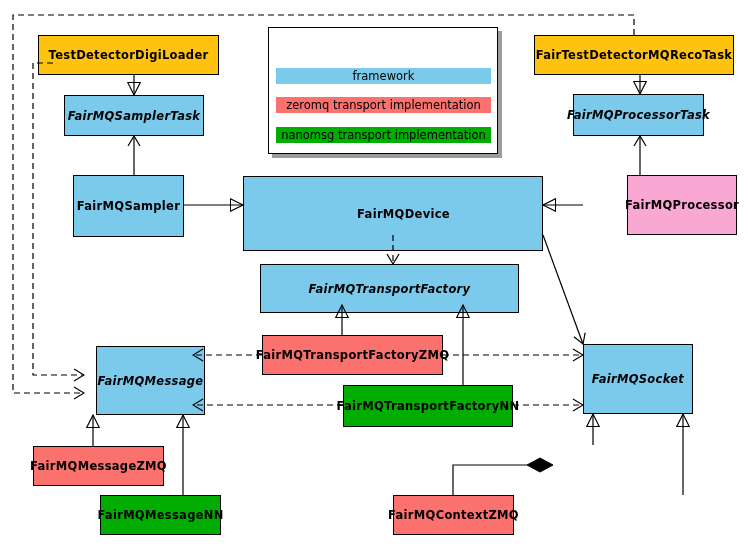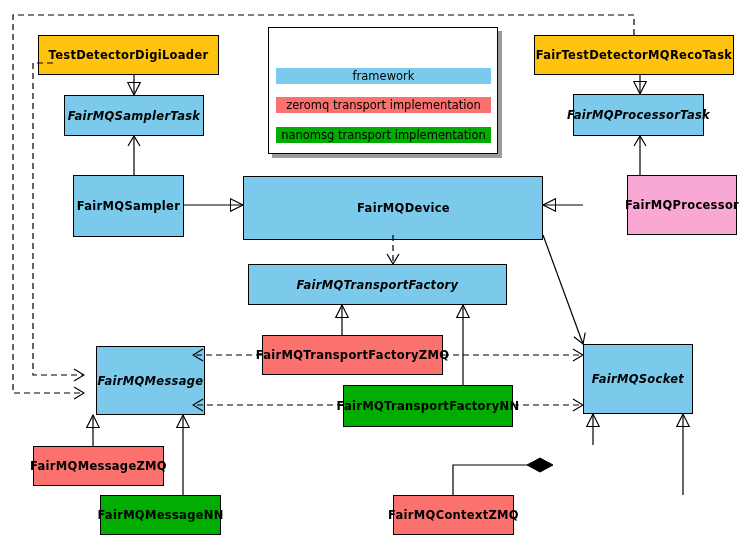--- a/index.html
+++ b/index.html
@@ -14,22 +14,22 @@
     white-space:nowrap;z-index:2;
   }
   .abstract{font-style:italic;}
   
   #n-tddl    {left:38px; top:35px; width:181px;height:40px;}
   #n-smptask {left:64px; top:95px; width:140px;height:41px;}
   #n-smp     {left:73px; top:175px;width:111px;height:62px;}
   #n-reco    {left:534px;top:35px; width:200px;height:40px;}
   #n-proctask{left:573px;top:94px; width:131px;height:42px;}
   #n-proc    {left:583px;top:175px;width:110px;height:60px;}
-  #n-device  {left:243px;top:176px;width:300px;height:64px;padding-left:21px;}
-  #n-factory {left:248px;top:264px;width:259px;height:41px;}
+  #n-device  {left:243px;top:176px;width:300px;height:75px;padding-left:21px;}
+  #n-factory {left:260px;top:264px;width:259px;height:49px;}
   #n-factzmq {left:262px;top:335px;width:181px;height:40px;}
   #n-factnn  {left:343px;top:385px;width:170px;height:42px;}
   #n-msg     {left:84px; top:346px;width:109px;height:69px;}
   #n-socket  {left:583px;top:344px;width:110px;height:70px;}
   #n-msgzmq  {left:33px; top:446px;width:131px;height:40px;}
   #n-msgnn   {left:100px;top:495px;width:121px;height:40px;}
   #n-sockzmq {left:554px;top:445px;width:119px;height:40px;}
   #n-ctxzmq  {left:393px;top:495px;width:121px;height:40px;}
   #n-socknn  {left:603px;top:495px;width:121px;height:40px;}
   

